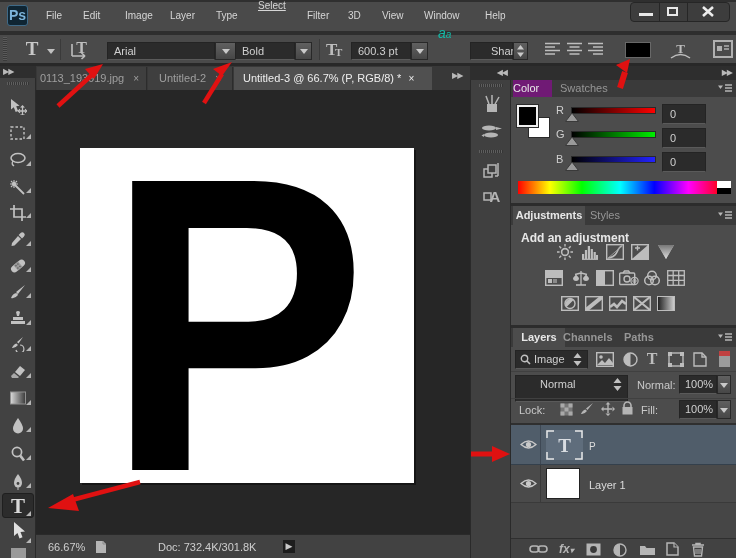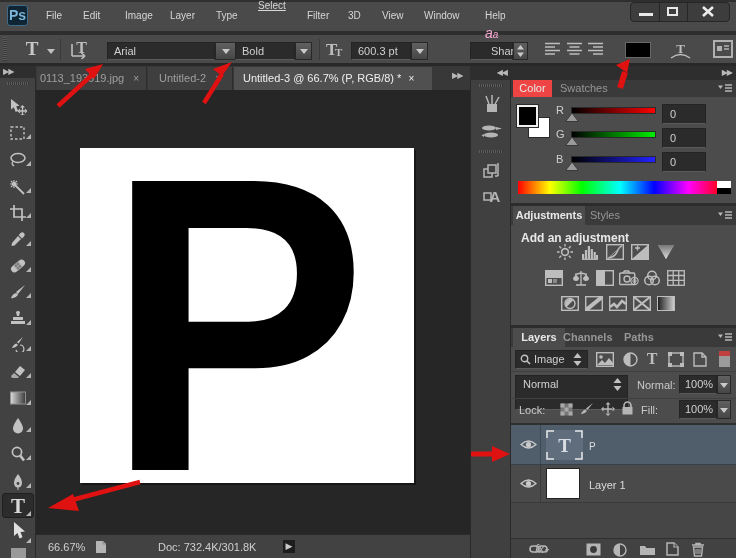--- a/index.html
+++ b/index.html
@@ -62,21 +62,21 @@
   <div class="abs field" style="left:235px;top:42px;width:60px;height:18px;line-height:16px;padding-left:6px;">Bold</div>
   <div class="abs ddbtn" style="left:295px;top:42px;width:17px;height:18px;"></div>
   <div class="abs" style="left:319px;top:39px;width:1px;height:21px;background:#3a3a3a;"></div>
 
   <div class="abs" style="left:326px;top:42px;width:12px;height:16px;color:#bdbdbd;font-family:'Liberation Serif',serif;font-weight:bold;font-size:17px;line-height:16px;">T</div>
   <div class="abs" style="left:335px;top:47px;width:8px;height:11px;color:#bdbdbd;font-family:'Liberation Serif',serif;font-weight:bold;font-size:11px;line-height:11px;">T</div>
 
   <div class="abs field" style="left:351px;top:42px;width:60px;height:18px;line-height:16px;padding-left:6px;">600.3 pt</div>
   <div class="abs ddbtn" style="left:411px;top:42px;width:17px;height:18px;"></div>
 
-  <div class="abs" style="left:438px;top:26px;width:18px;height:14px;color:#f9a8d4;font-style:italic;font-size:14px;line-height:14px;margin-left:47px;">a<span style="font-size:10px;">a</span></div>
+  <div class="abs" style="left:438px;top:26px;width:18px;height:14px;color:#14b8a6;font-style:italic;font-size:14px;line-height:14px;">a<span style="font-size:10px;">a</span></div>
 
   <div class="abs field" style="left:470px;top:42px;width:43px;height:18px;line-height:16px;padding-left:20px;">Sharp</div>
   <div class="abs" style="left:513px;top:42px;width:15px;height:18px;background:linear-gradient(#606060,#474747);border:1px solid #282828;"></div>
   <svg class="abs" style="left:516px;top:45px;width:9px;height:12px;" viewBox="0 0 9 12">
       <path d="M4.5 0 L8 4.5 H1 z M4.5 12 L8 7.5 H1 z" fill="#c9c9c9"></path>
     </svg>
 
   <svg class="abs" style="left:545px;top:42px;width:64px;height:15px;" viewBox="0 0 64 15">
     <g stroke="#bdbdbd" stroke-width="1.6">
       <path d="M0 1.5 h15 M0 5 h10 M0 8.5 h15 M0 12 h10"></path>
@@ -282,21 +282,21 @@
       </g>
       <text x="13" y="16" font-size="15" font-weight="bold" fill="#b5b5b5" text-anchor="middle" font-family="Liberation Sans">A</text>
     </svg>
 </div>
 
 <div class="abs" style="left:511px;top:66px;width:225px;height:492px;background:#4c4c4c;"></div>
 <div class="abs" style="left:511px;top:66px;width:225px;height:14px;background:#2e2e2e;color:#b9b9b9;font-size:8px;line-height:14px;text-align:right;padding-right:4px;letter-spacing:-1px;">▶▶</div>
 <div id="colorpanel">
 
   <div class="abs" style="left:511px;top:80px;width:225px;height:17px;background:#3a3a3a;"></div>
-  <div class="abs" style="left:513px;top:80px;width:39px;height:17px;background:#ef4444;color:#e8e8e8;font-size:11px;line-height:17px;text-align:center;">Color</div>
+  <div class="abs" style="left:513px;top:80px;width:39px;height:17px;background:#701a75;color:#e8e8e8;font-size:11px;line-height:17px;">Color</div>
   <div class="abs" style="left:560px;top:80px;width:60px;height:17px;color:#969696;font-size:11px;line-height:17px;">Swatches</div>
   <svg class="abs" style="left:718px;top:84px;width:14px;height:9px;" viewBox="0 0 14 9">
       <path d="M0 1.5 l5 0 -2.5 3.5 z" fill="#b5b5b5"></path>
       <path d="M7 1 h7 M7 4 h7 M7 7 h7" stroke="#b5b5b5" stroke-width="1.3"></path>
     </svg>
 
   <div class="abs" style="left:528px;top:117px;width:22px;height:21px;background:#fff;border:1px solid #2a2a2a;"></div>
   <div class="abs" style="left:517px;top:105px;width:21px;height:22px;background:#000;border:2px solid #f0f0f0;outline:1px solid #2a2a2a;"></div>
 
   <div class="abs" style="left:556px;top:104px;color:#cfcfcf;font-size:11px;">R</div>
@@ -474,21 +474,21 @@
       </g>
     </svg>
   <svg class="abs" style="left:693px;top:352px;width:14px;height:15px;" viewBox="0 0 14 15">
       <path d="M1 1 h8 l4 4 v9 H1 z" fill="none" stroke="#bdbdbd" stroke-width="1.4"></path>
       <path d="M9 1 v4 h4" fill="none" stroke="#bdbdbd" stroke-width="1.4"></path>
     </svg>
   <div class="abs" style="left:719px;top:351px;width:11px;height:16px;background:#9b9b9b;"></div>
   <div class="abs" style="left:719px;top:351px;width:11px;height:5px;background:#c04040;"></div>
 
   <div class="abs" style="left:511px;top:371px;width:225px;height:1px;background:#404040;"></div>
-  <div class="abs field" style="left:515px;top:375px;width:113px;height:35px;line-height:17px;padding-left:7px;">Normal</div>
+  <div class="abs field" style="left:515px;top:375px;width:113px;height:27px;line-height:17px;padding-left:24px;">Normal</div>
   <svg class="abs" style="left:613px;top:378px;width:9px;height:13px;" viewBox="0 0 9 13">
       <path d="M4.5 0 L8.5 5 H0.5 z M4.5 13 L8.5 8 H0.5 z" fill="#c0c0c0"></path>
     </svg>
   <div class="abs" style="left:637px;top:379px;color:#c9c9c9;font-size:11px;">Normal:</div>
   <div class="abs field" style="left:679px;top:375px;width:38px;height:19px;line-height:17px;padding-left:5px;">100%</div>
   <div class="abs ddbtn" style="left:717px;top:375px;width:14px;height:19px;"></div>
 
   <div class="abs" style="left:511px;top:398px;width:225px;height:1px;background:#404040;"></div>
   <div class="abs" style="left:519px;top:404px;color:#c9c9c9;font-size:11px;">Lock:</div>
   <svg class="abs" style="left:560px;top:403px;width:13px;height:13px;" viewBox="0 0 13 13">
@@ -543,21 +543,21 @@
   <div class="abs" style="left:511px;top:503px;width:225px;height:35px;background:#464646;"></div>
 
   <div class="abs" style="left:511px;top:538px;width:225px;height:1px;background:#2f2f2f;"></div>
   <div class="abs" style="left:511px;top:539px;width:225px;height:19px;background:#424242;"></div>
   <svg class="abs" style="left:529px;top:544px;width:19px;height:10px;" viewBox="0 0 19 10">
       <g fill="none" stroke="#b5b5b5" stroke-width="1.6">
         <rect x="1" y="2" width="9" height="6" rx="3"></rect>
         <rect x="9" y="2" width="9" height="6" rx="3"></rect>
       </g>
     </svg>
-  <div class="abs" style="left:535px;top:542px;color:#b5b5b5;font-size:12px;font-style:italic;font-weight:normal;">fx<span style="font-size:8px;">▾</span></div>
+  <div class="abs" style="left:559px;top:542px;color:#b5b5b5;font-size:12px;font-style:italic;font-weight:bold;">fx<span style="font-size:8px;">▾</span></div>
   <svg class="abs" style="left:586px;top:543px;width:15px;height:13px;" viewBox="0 0 15 13">
       <rect x="0.5" y="0.5" width="14" height="12" fill="#b5b5b5"></rect>
       <circle cx="7.5" cy="6.5" r="3.4" fill="#3a3a3a"></circle>
     </svg>
   <svg class="abs" style="left:613px;top:543px;width:14px;height:14px;" viewBox="0 0 14 14">
       <circle cx="7" cy="7" r="6" fill="none" stroke="#b5b5b5" stroke-width="1.4"></circle>
       <path d="M7 1 a6 6 0 0 0 0 12 z" fill="#b5b5b5"></path>
     </svg>
   <svg class="abs" style="left:639px;top:543px;width:17px;height:13px;" viewBox="0 0 17 13">
       <path d="M1 12 V3 h5 l1.5 2 H16 v7 z" fill="#b5b5b5"></path>

